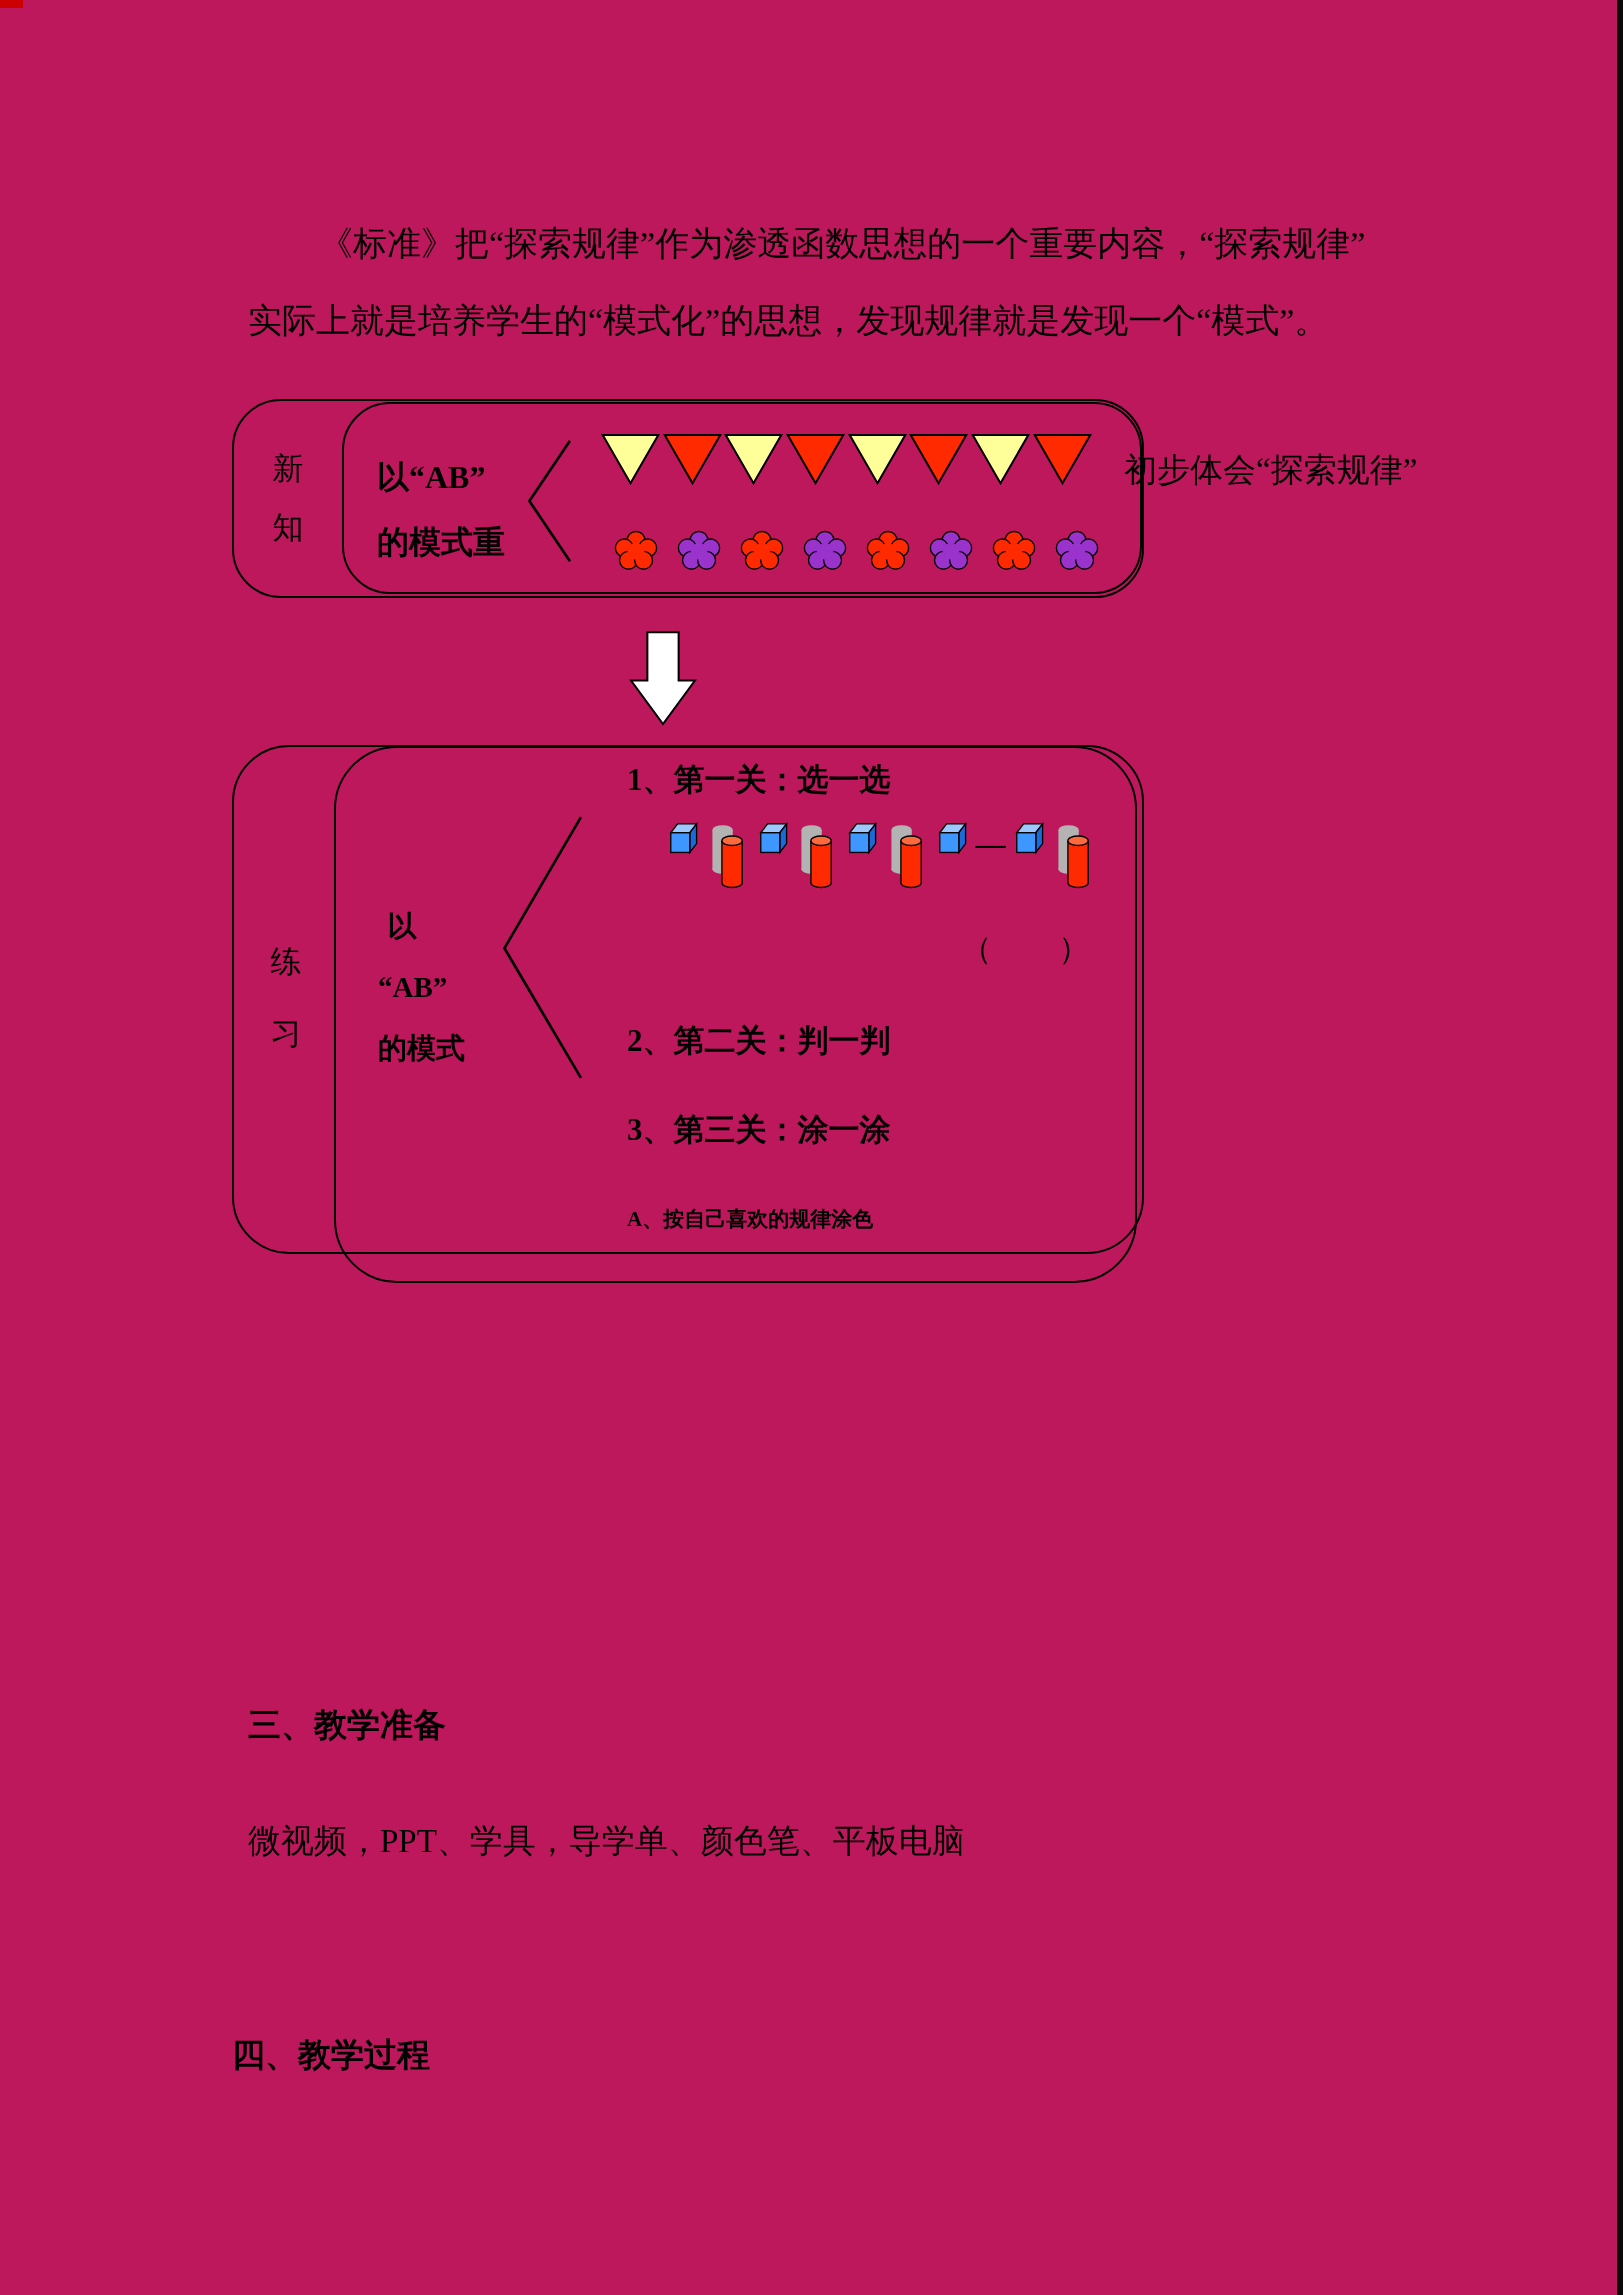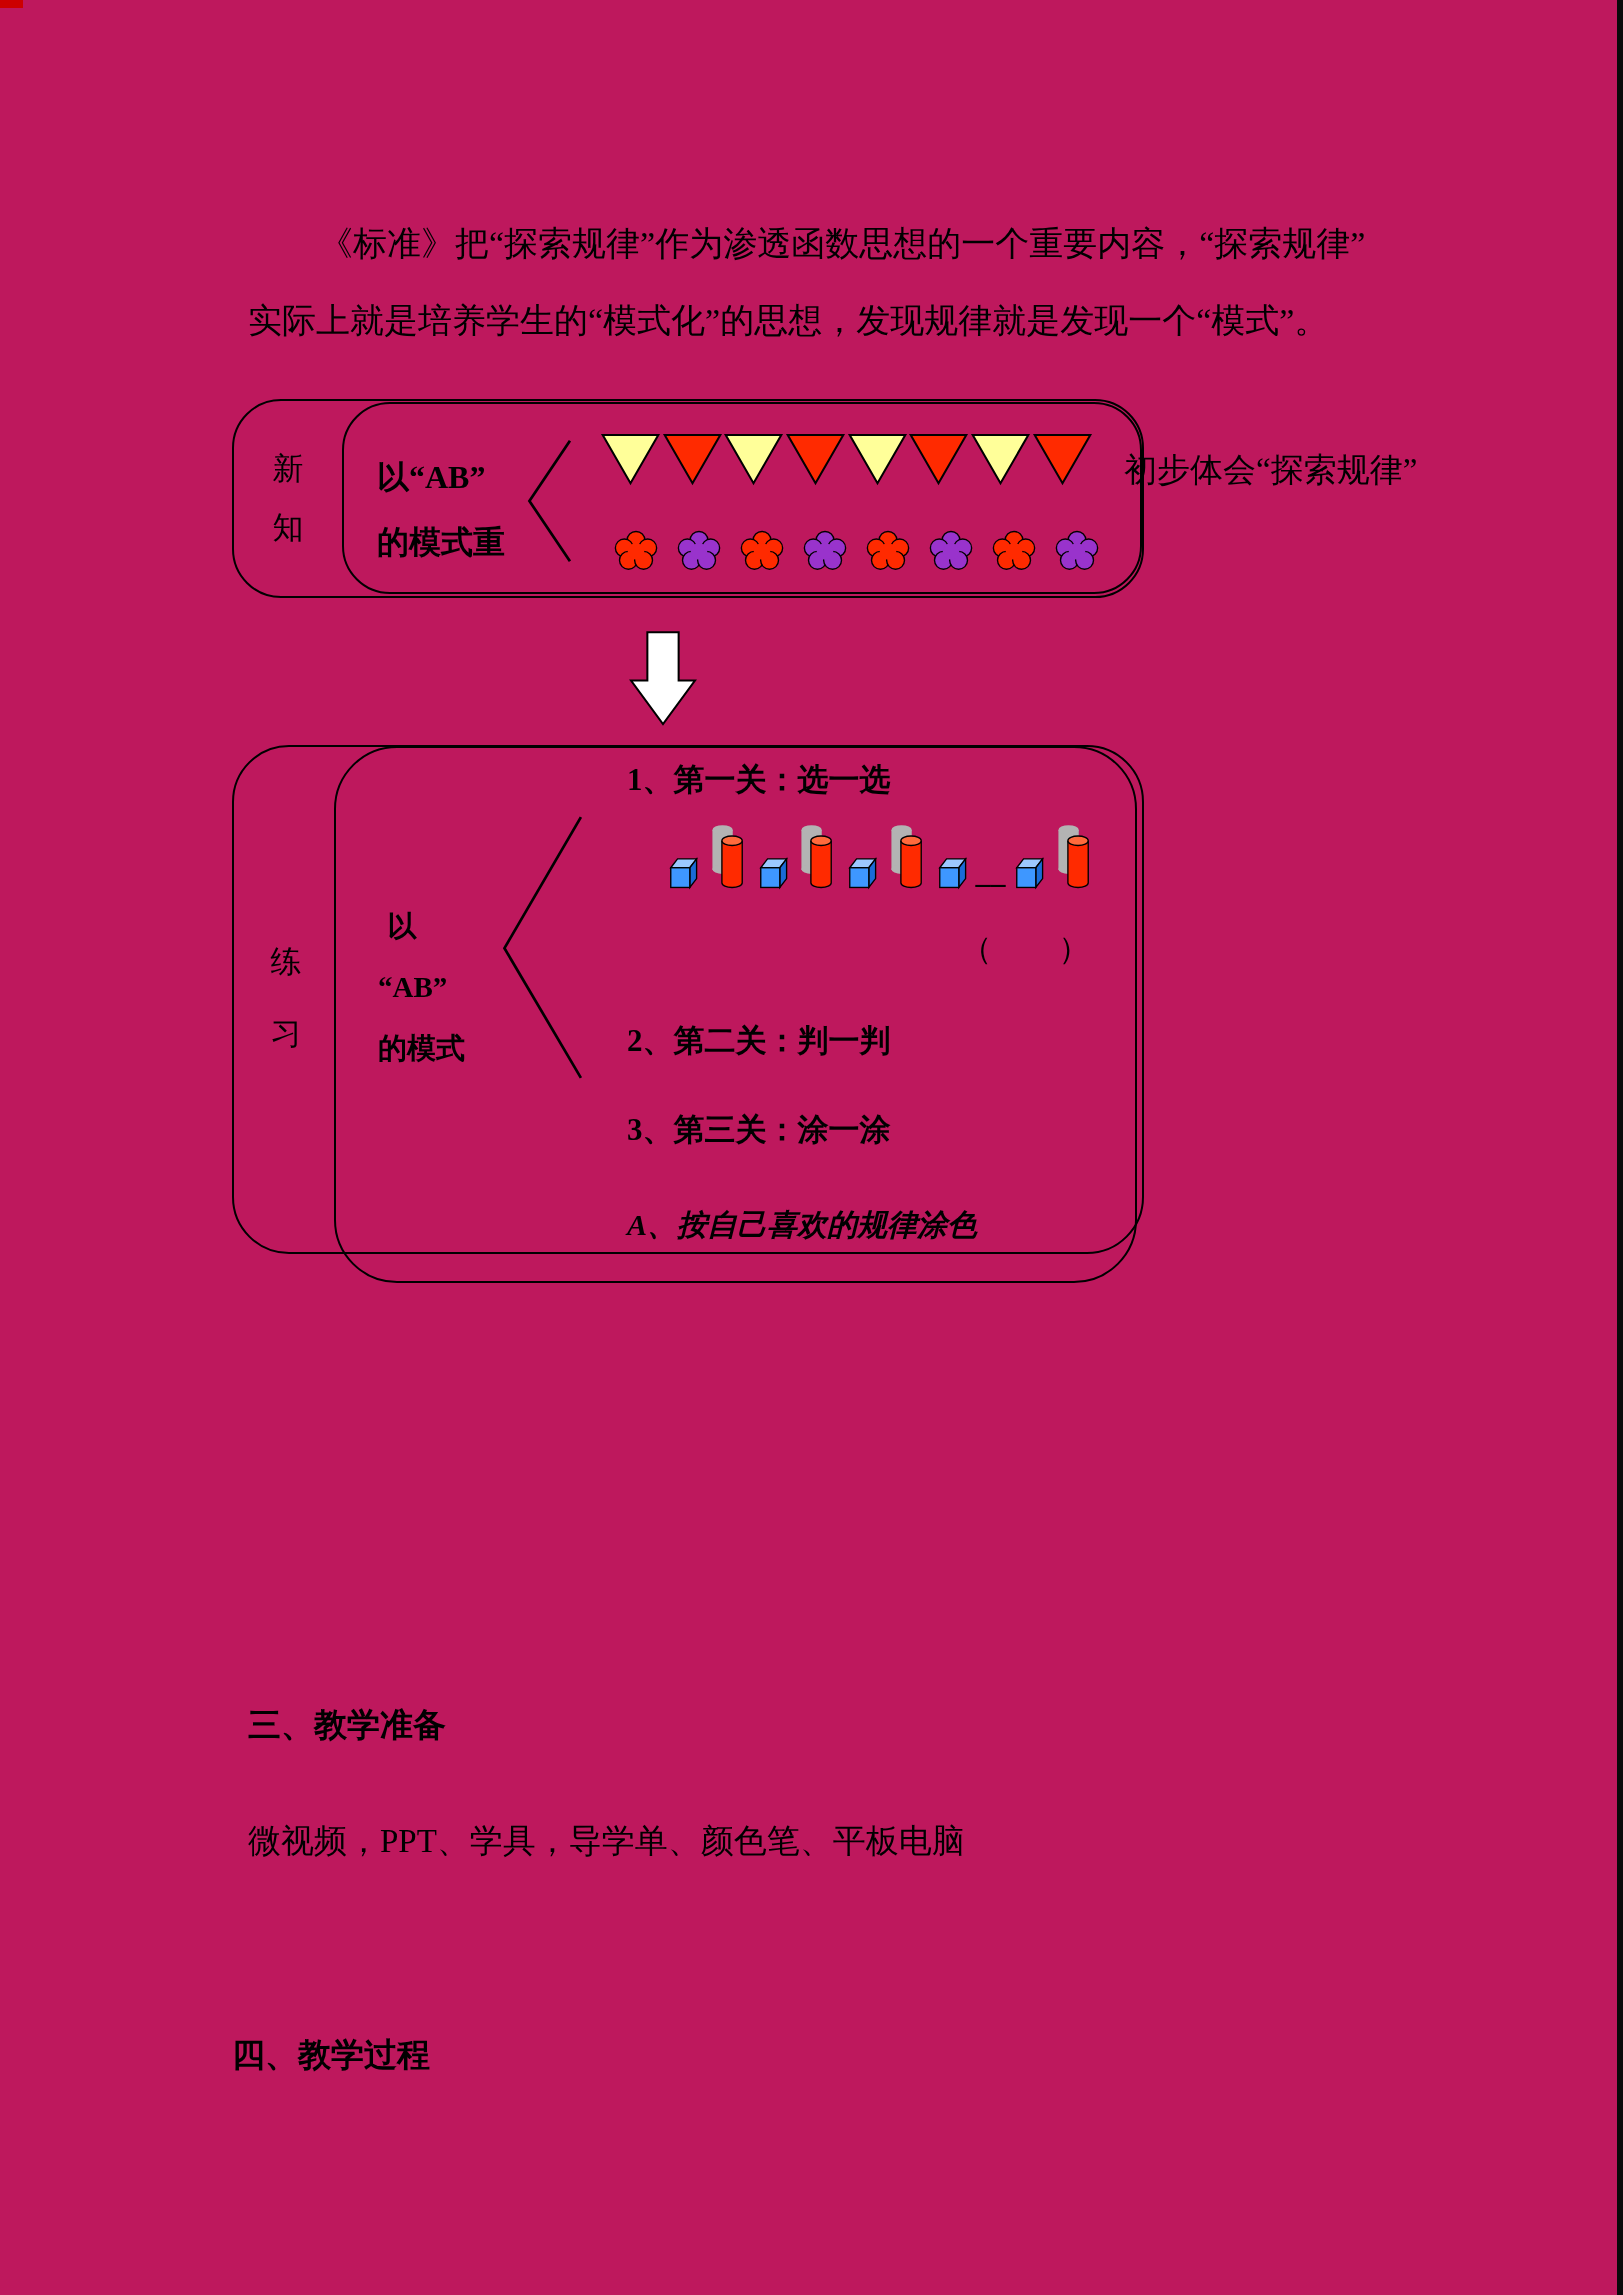--- a/index.html
+++ b/index.html
@@ -45,22 +45,22 @@
   .d2{left:232px;top:745px;width:912px;height:539px;}
   .d2-outer{left:0;top:0;width:908px;height:505px;border-radius:57px;}
   .d2-side{left:0;top:0;width:108px;height:505px;display:flex;flex-direction:column;align-items:center;justify-content:center;gap:30px;font-size:31px;}
   .d2-inner{left:102px;top:1.4px;width:799px;height:533px;border-radius:63px;}
   .d2-label{left:146px;top:151px;font-size:29px;line-height:61px;}
   .d2-label .i1{padding-left:9.5px;}
   .task{left:395px;font-size:31px;}
   .task1{top:13.6px;}
   .task2{top:275px;}
   .task3{top:364px;}
-  .task4{top:460px;font-size:30px;font-style:italic;}
-  .pattern-row{left:434px;top:74px;display:flex;align-items:flex-end;gap:6.8px;height:72px;}
+  .task4{top:460px;font-size:21px;}
+  .pattern-row{left:434px;top:74px;display:flex;align-items:flex-start;gap:6.8px;height:72px;}
   .pattern-row .blank{font-size:30px;font-weight:700;line-height:1;margin-bottom:2.7px;}
   .parens{left:729px;top:183px;font-size:31px;letter-spacing:17.7px;}
 
   
   .sec-h{font-size:33px;}
   .prep-h{left:248px;top:1703px;}
   .prep-b{left:248px;top:1819px;font-size:33px;}
   .proc-h{left:232px;top:2033px;}
 
   

